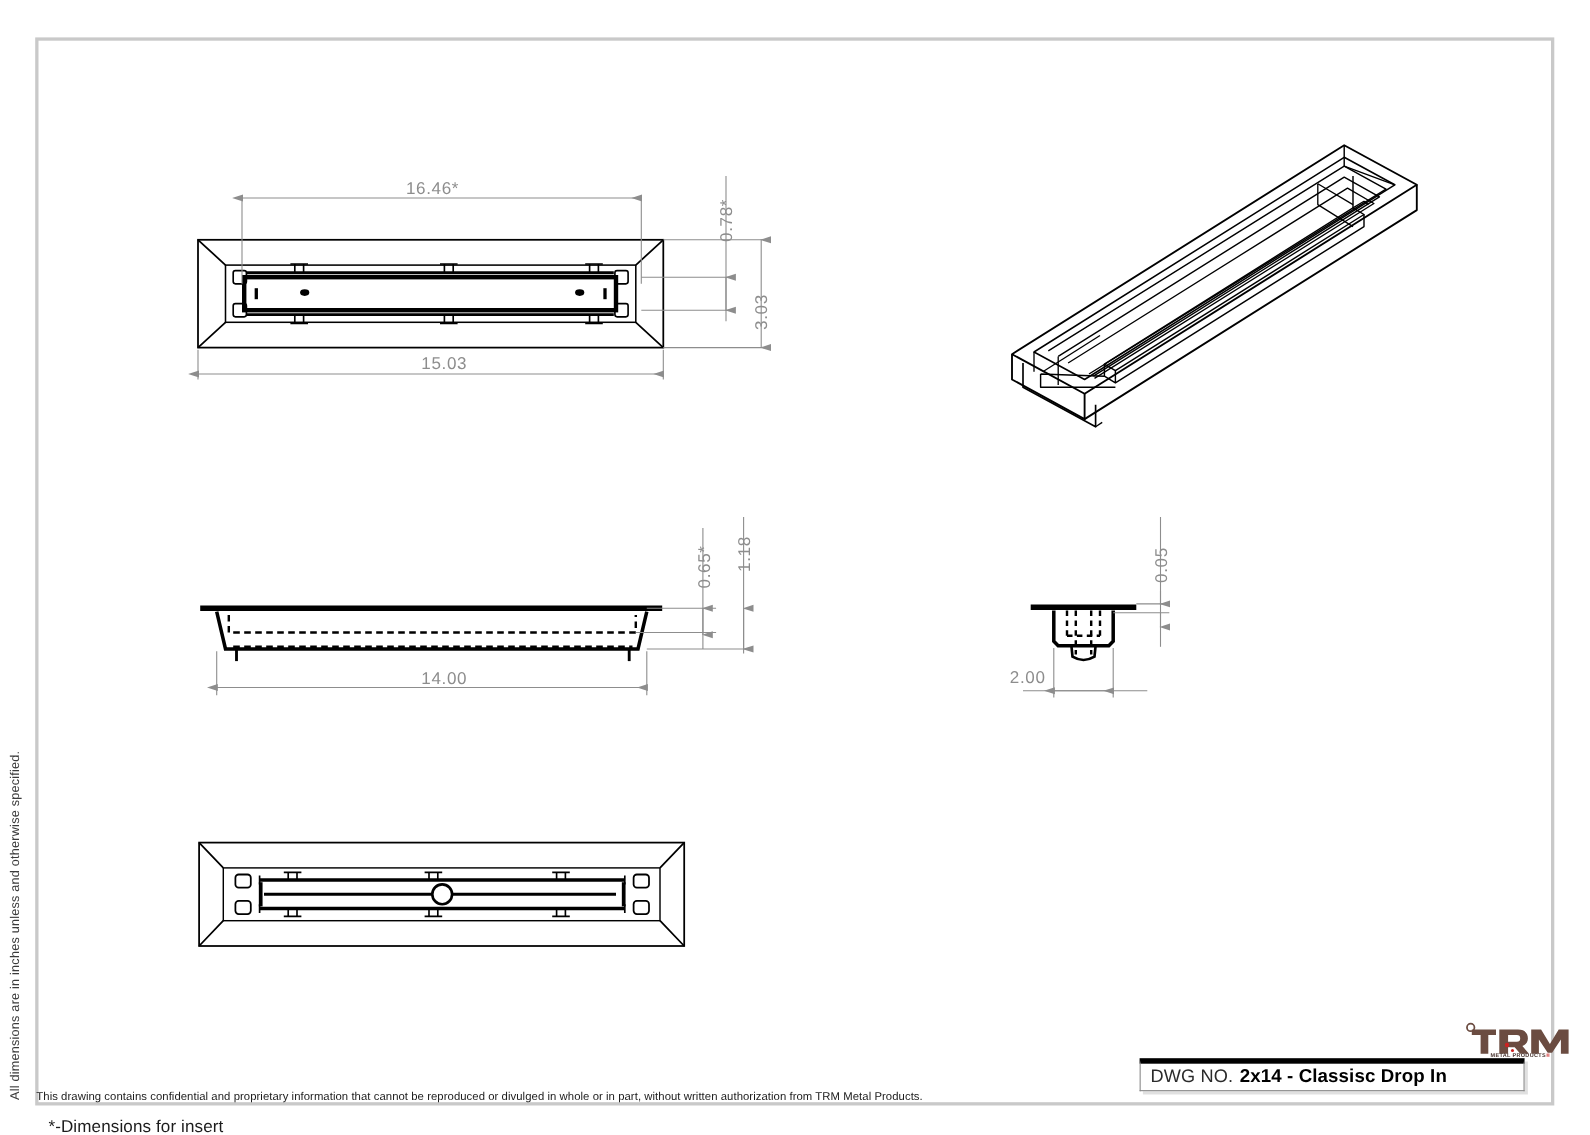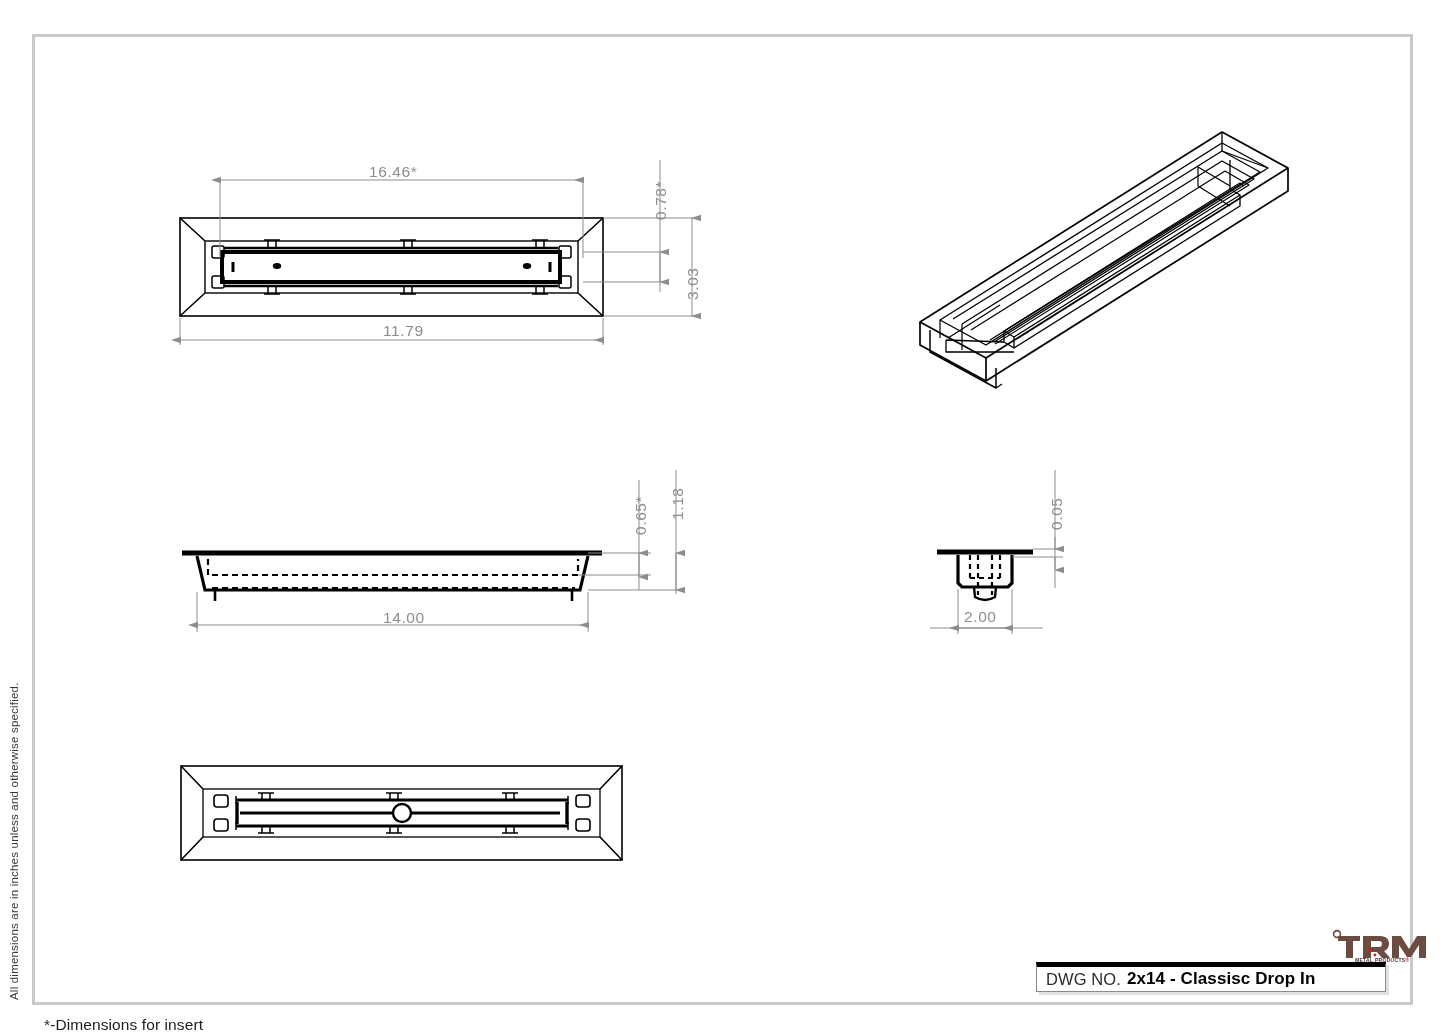--- a/index.html
+++ b/index.html
@@ -338,40 +338,41 @@
       </g>
       <g stroke-width="3.4">
         <path d="M237,802 L237,824"></path>
         <path d="M567,802 L567,824"></path>
       </g>
     </g>
   </svg>
 
   <div class="dim" style="left:369px; top:163px;">16.46*</div>
 
-  <div class="dim" style="left:383px; top:322px;">11.79</div>
+  <div class="dim" style="left:383px; top:322px;">15.03</div>
 
   <div class="dim v" style="left:652px; top:220px;">0.78*</div>
 
   <div class="dim v" style="left:684px; top:300px;">3.03</div>
 
   <div class="dim" style="left:383px; top:609px;text-align:right;">14.00</div>
 
   <div class="dim v" style="left:632px; top:535px;">0.65*</div>
 
   <div class="dim v" style="left:669px; top:520px;">1.18</div>
 
-  <div class="dim" style="left:964px; top:608px;">2.00</div>
+  <div class="dim" style="left:918px; top:608px;">2.00</div>
 
   <div class="dim v" style="left:1048px; top:530px;">0.05</div>
 
   <div class="vert-note">All dimensions are in inches unless and otherwise specified.</div>
 
   <div class="note-insert">*-Dimensions for insert</div>
 
+  <div class="note-confidential">This drawing contains confidential and proprietary information that cannot be reproduced or divulged in whole or in part, without written authorization from TRM Metal Products.</div>
 
   <div class="title-block">
     <span class="dwg-label">DWG NO.</span>
     <span class="dwg-value">2x14 - Classisc Drop In</span>
   </div>
 
   <div class="logo-wrap">
     <svg viewBox="0 0 108 34" width="108" height="34">
       <g fill="#6b4c41">
 

